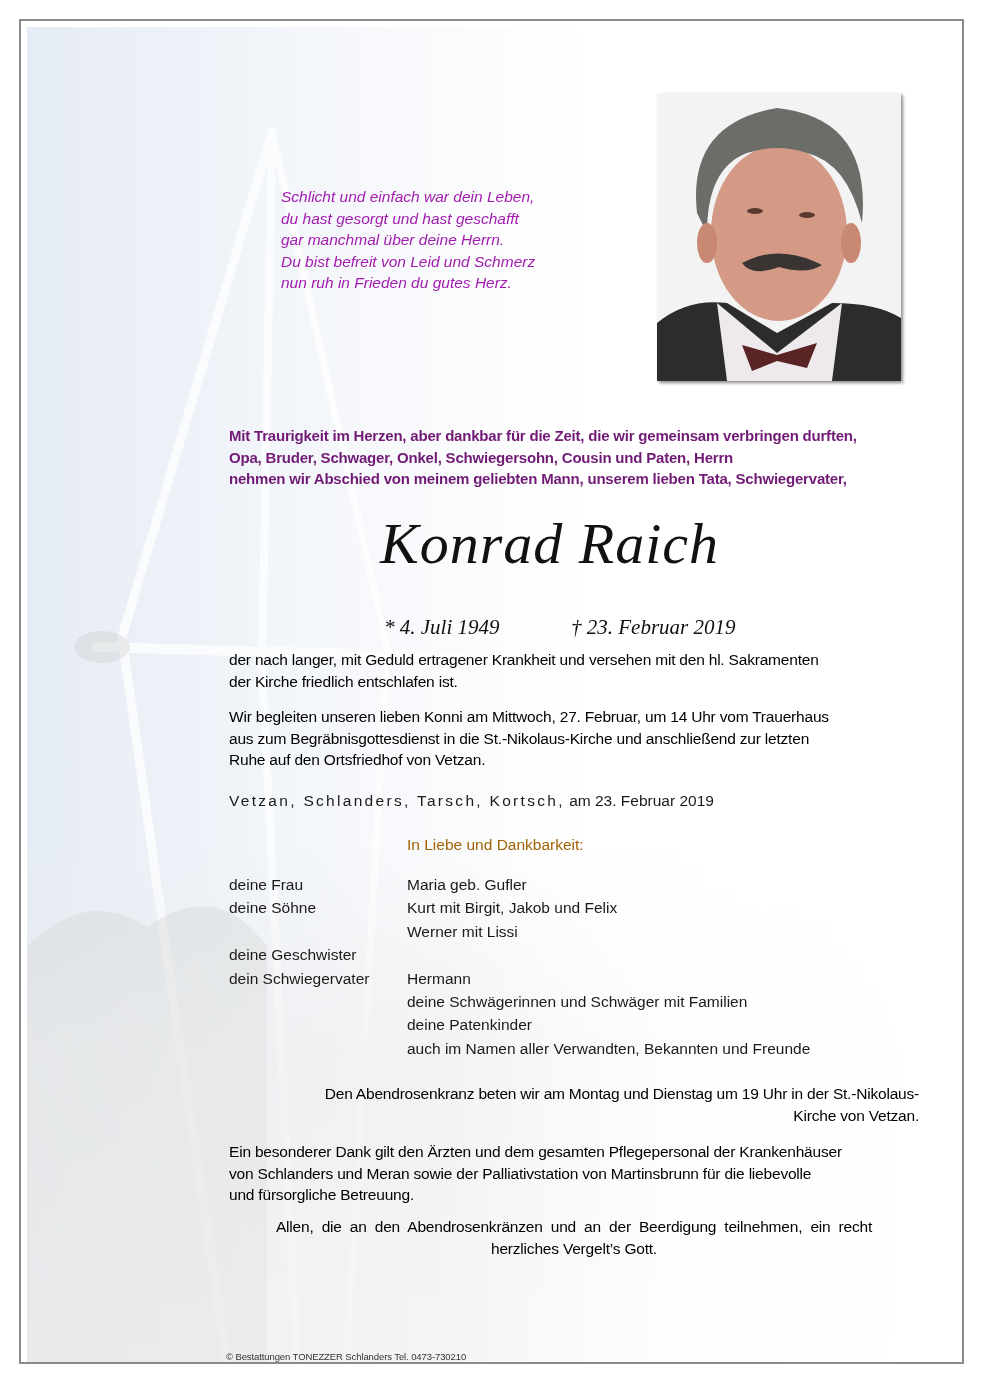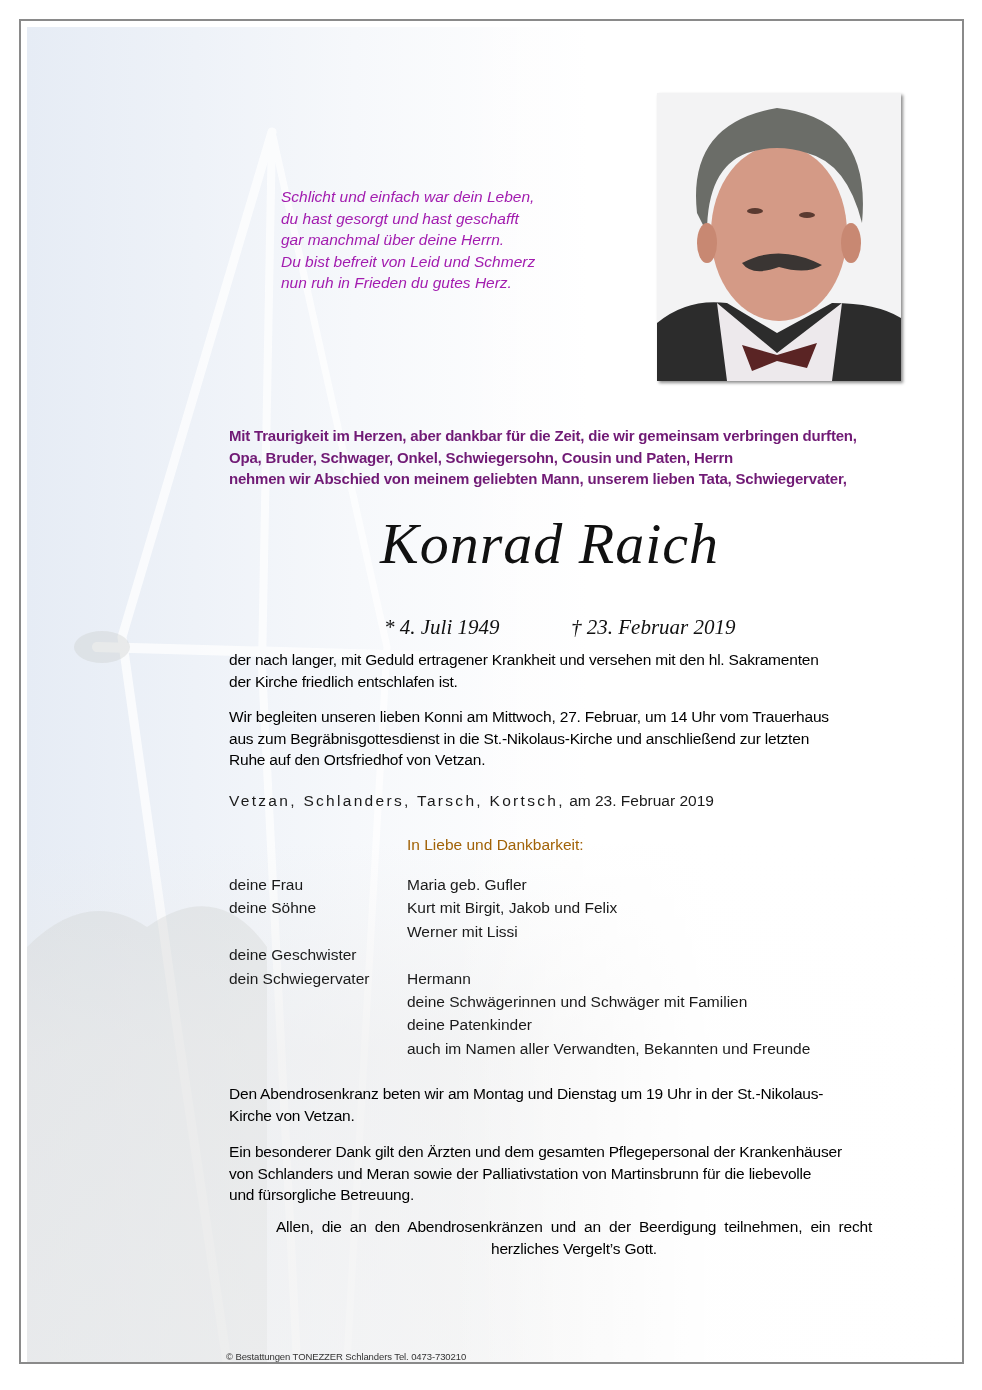--- a/index.html
+++ b/index.html
@@ -171,21 +171,21 @@
   <div class="row">
       <span class="rel"></span>
       <span>deine Patenkinder</span>
     </div>
   <div class="row">
       <span class="rel"></span>
       <span>auch im Namen aller Verwandten, Bekannten und Freunde</span>
     </div>
 </div>
 
-<div class="body-text" style="top:1083px;">
+<div class="body-text" style="top:1083px;text-align:right;">
   <div>Den Abendrosenkranz beten wir am Montag und Dienstag um 19 Uhr in der St.-Nikolaus-</div>
   <div>Kirche von Vetzan.</div>
 </div>
 
 <div class="body-text" style="top:1141px;">
   <div>Ein besonderer Dank gilt den Ärzten und dem gesamten Pflegepersonal der Krankenhäuser</div>
   <div>von Schlanders und Meran sowie der Palliativstation von Martinsbrunn für die liebevolle</div>
   <div>und fürsorgliche Betreuung.</div>
 </div>
 

